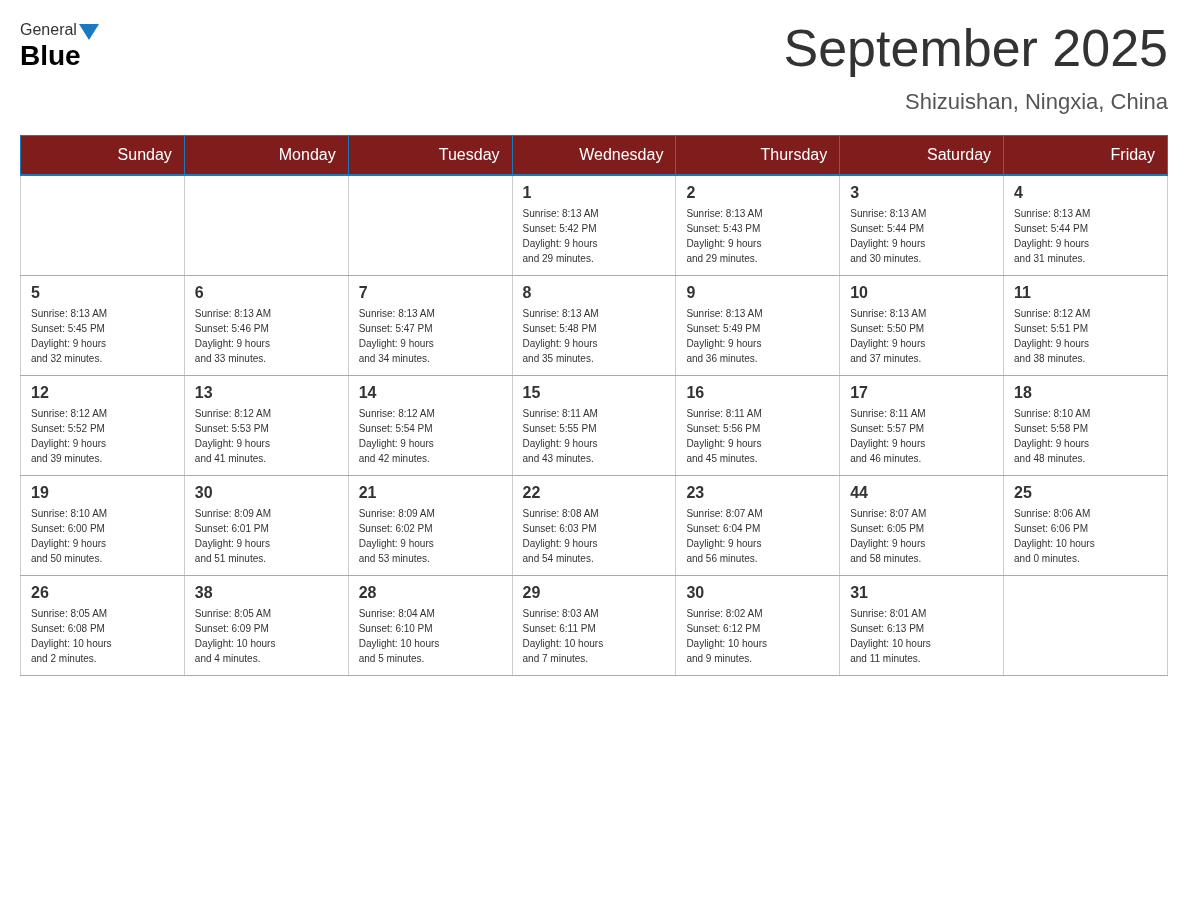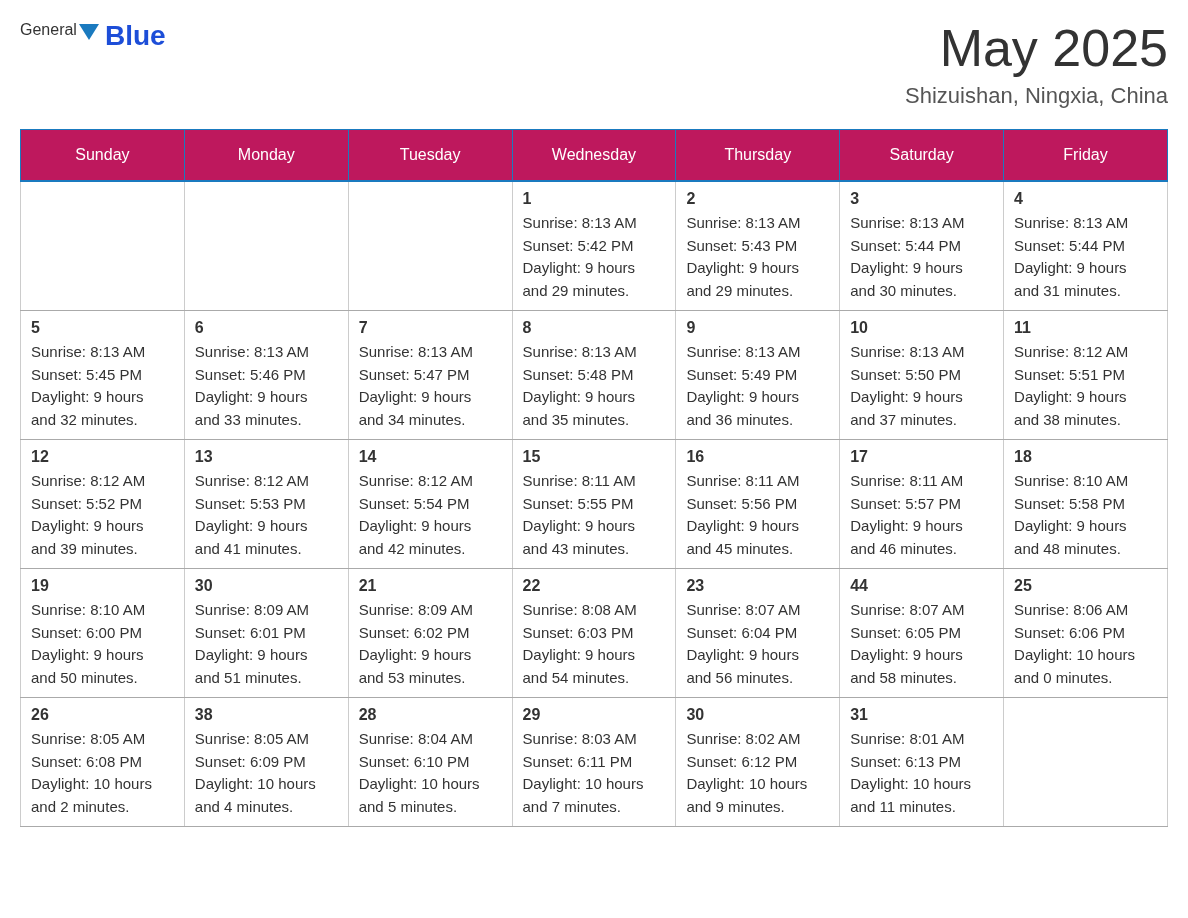--- a/index.html
+++ b/index.html
@@ -12,86 +12,85 @@
       padding: 20px;
     }
     .header {
       display: flex;
       justify-content: space-between;
       align-items: flex-start;
       margin-bottom: 20px;
     }
     .logo {
       display: flex;
-      flex-direction: row;
+      flex-direction: column;
       align-items: flex-start;
-      gap: 6px;
     }
     .logo-general { color: #333; }
     .logo-arrow {
       width: 0;
       height: 0;
       border-left: 10px solid transparent;
       border-right: 10px solid transparent;
       border-top: 16px solid #1a7abf;
       margin-left: 2px;
       margin-top: 4px;
     }
     .logo-blue {
-      color: #1d4ed8;
+      color: #000000;
       font-size: 28px;
       font-weight: bold;
     }
     .title-block {
       text-align: right;
     }
     .page-title {
       font-size: 52px;
       font-weight: normal;
       color: #333;
       line-height: 1.1;
     }
     .subtitle {
       font-size: 22px;
       color: #555;
-      margin-top: 6px;
+      margin-top: 12px;
     }
     table {
       width: 100%;
       border-collapse: collapse;
       table-layout: fixed;
     }
     thead tr th {
-      background-color: #be185d;
+      background-color: #7f1d1d;
       color: #fff;
-      padding: 16px 12px;
+      padding: 10px 12px;
       font-size: 16px;
       font-weight: normal;
-      text-align: center;
+      text-align: right;
       border: 1px solid #1a7abf;
     }
     tbody tr td {
       vertical-align: top;
       padding: 8px 10px;
       border: 1px solid #ccc;
       font-size: 13px;
       color: #333;
       height: 100px;
     }
     tbody tr td.empty {
       background: #fff;
     }
     .day-number {
       font-size: 16px;
       font-weight: bold;
       color: #333;
       margin-bottom: 4px;
     }
     .day-info {
-      font-size: 15px;
+      font-size: 10px;
       line-height: 1.5;
       color: #333;
     }
     tbody tr:nth-child(odd) td { background: #fff; }
     tbody tr:nth-child(even) td { background: #fff; }
     tbody tr td { border-bottom: 1px solid #aaa; }
     tbody tr:first-child td { border-top: 2px solid #1a7abf; }
     tbody tr td:first-child { border-left: 1px solid #ccc; }
     .logo-line {
       display: flex;
@@ -103,21 +102,21 @@
 
 <div class="header">
   <div class="logo">
     <div class="logo-line">
       <span class="logo-general">General</span>
       <div class="logo-arrow"></div>
     </div>
     <span class="logo-blue">Blue</span>
   </div>
   <div class="title-block">
-    <div class="page-title">May 2025</div>
+    <div class="page-title">September 2025</div>
     <div class="subtitle">Shizuishan, Ningxia, China</div>
   </div>
 </div>
 
 <table>
   <thead>
     <tr>
     <th>Sunday</th>
         <th>Monday</th>
         <th>Tuesday</th>

